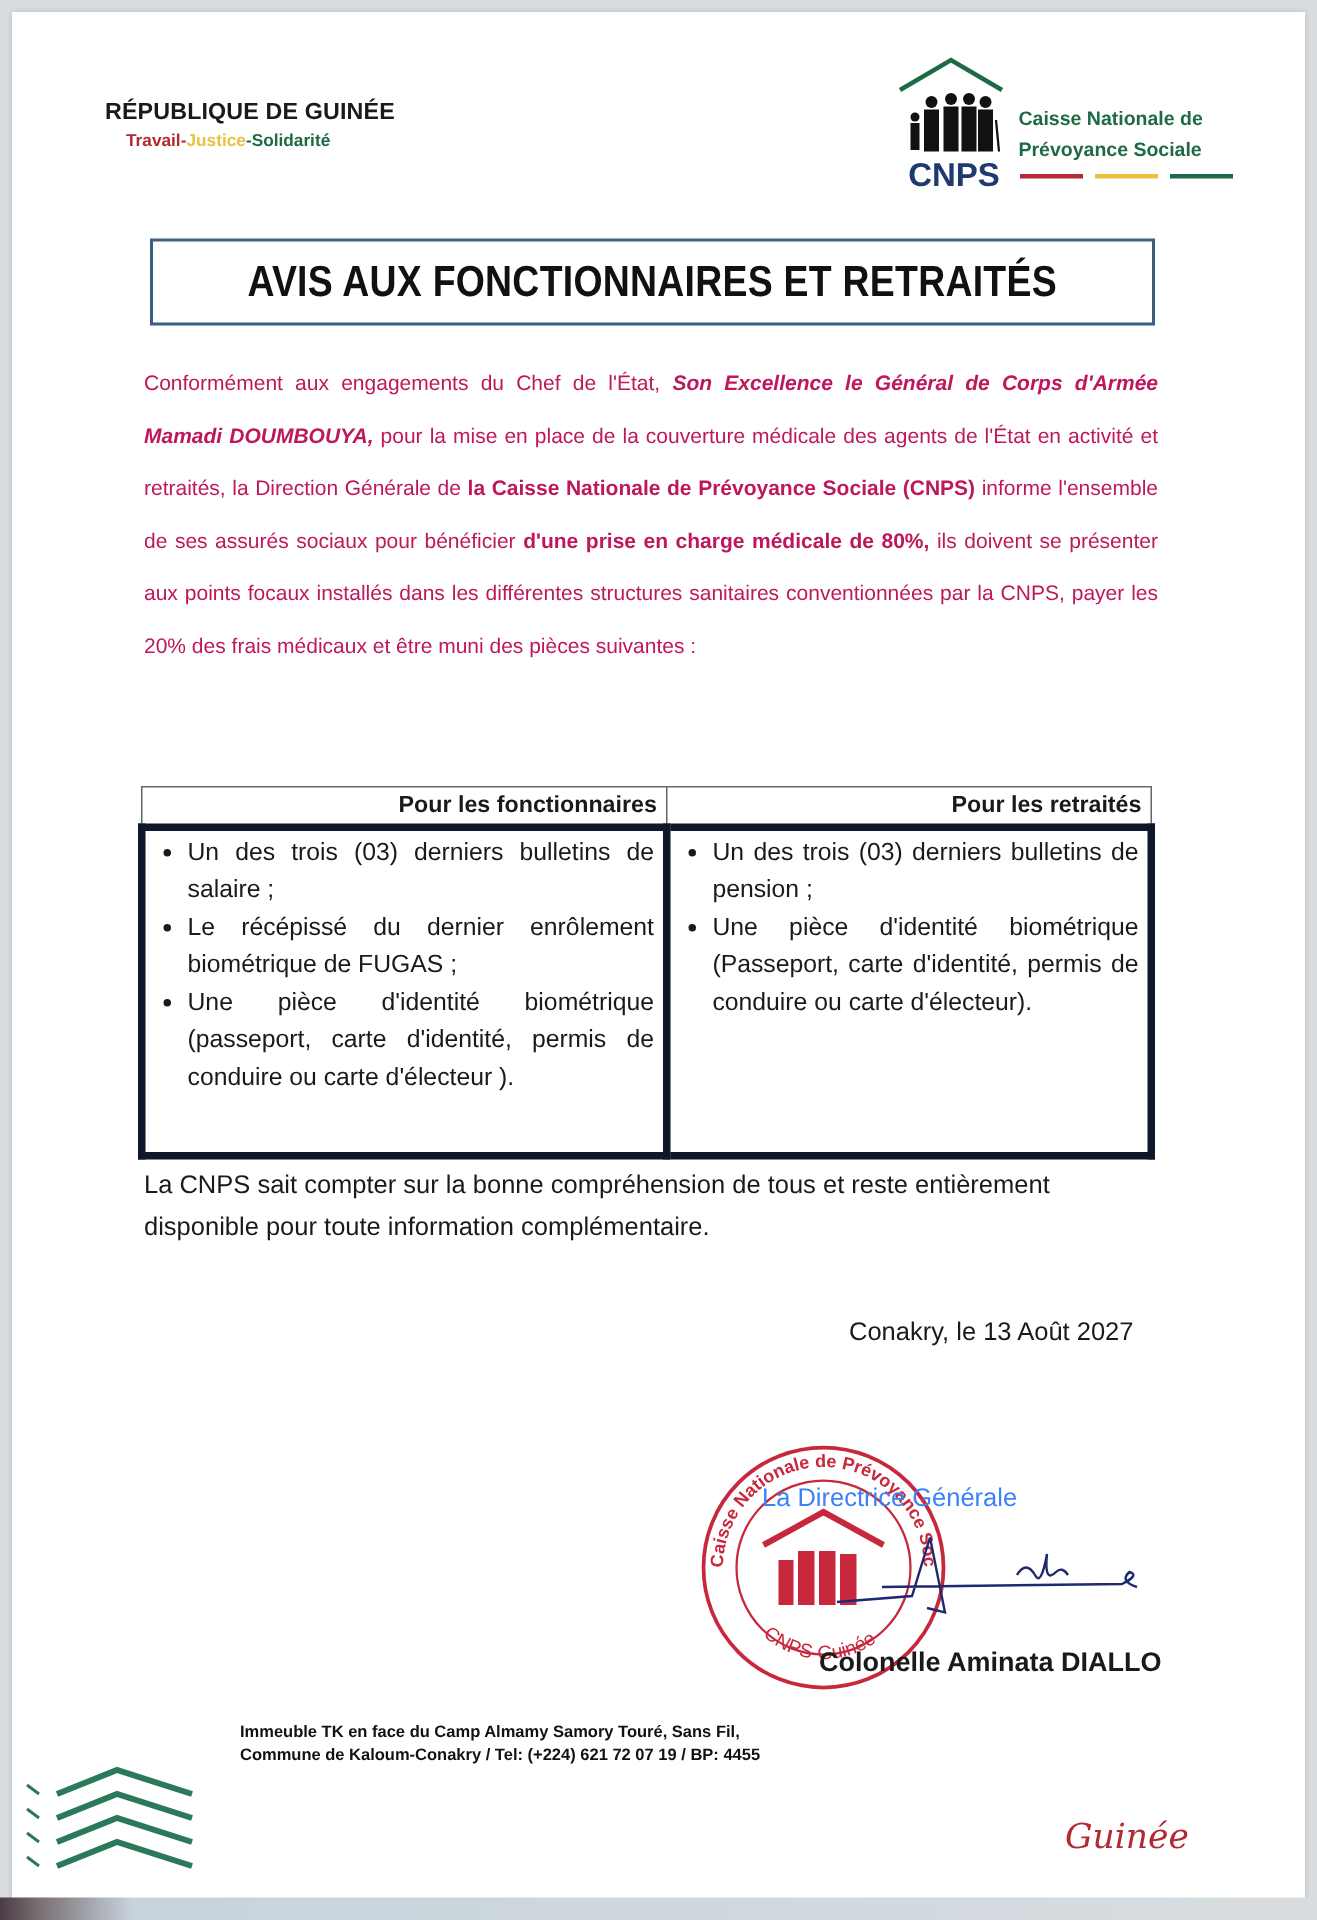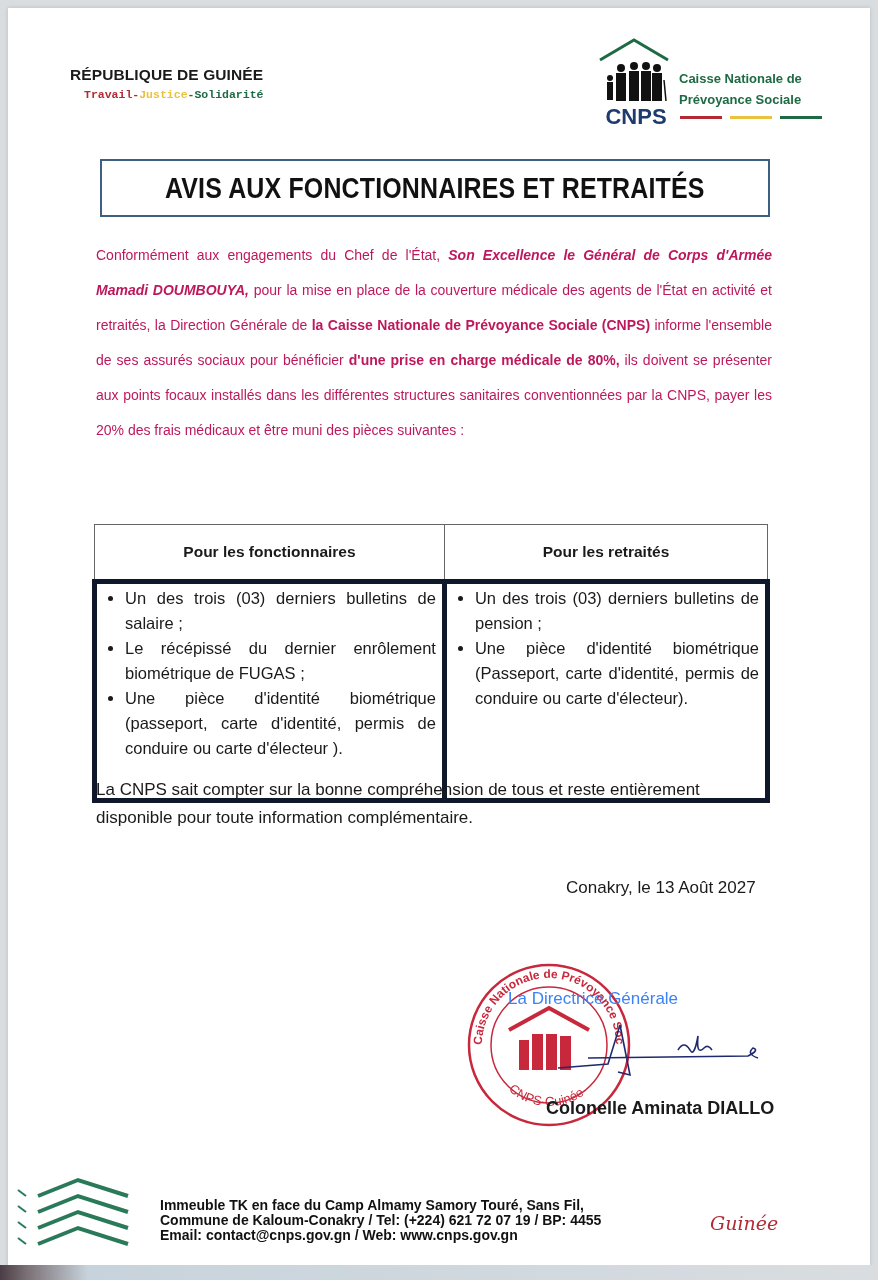--- a/index.html
+++ b/index.html
@@ -11,21 +11,21 @@
   }
   .page {
     position: absolute; left: 8px; top: 8px; width: 862px; height: 1262px;
     background: #ffffff;
     box-shadow: 0 0 4px rgba(0,0,0,0.15);
   }
   .abs { position: absolute; }
   .rep-title {
     left: 62px; top: 58px; font-size: 15.5px; font-weight: bold; color: #1a1a1a; letter-spacing: 0.1px;
   }
-  .rep-motto { left: 76px; top: 80px; font-size: 11.5px; font-weight: bold; font-family: Liberation Mono, monospace; }
+  .rep-motto { left: 76px; top: 80px; font-size: 11.5px; font-weight: bold; }
   .rep-motto .m1 { color: #b32a35; }
   .rep-motto .m2 { color: #e9c240; }
   .rep-motto .m3 { color: #1e6a44; }
 
   .logo { left: 588px; top: 30px; width: 80px; height: 92px; }
   .org-name {
     left: 671px; top: 60px; font-size: 13px; font-weight: bold; color: #1e6a44; line-height: 21px;
   }
   .org-bars { left: 672px; top: 108px; display: flex; gap: 8px; }
   .org-bars span { display: block; width: 42px; height: 3px; }
@@ -45,44 +45,44 @@
     font-size: 14px; line-height: 35px; color: #be185d; text-align: justify;
   }
   .body-text b { font-weight: bold; }
   .body-text i { font-style: italic; font-weight: bold; }
 
   table.req {
     position: absolute; left: 84px; top: 516px; width: 678px;
     border-collapse: collapse; font-size: 16.5px; color: #1a1a1a;
   }
   table.req th {
-    border: 1px solid #666; font-weight: bold; font-size: 15.5px; padding: 18px 6px; text-align: center;
+    border: 1px solid #666; font-weight: bold; font-size: 15.5px; padding: 3px 6px; text-align: right;
   }
   table.req td {
     border: 5px solid #0f172a; vertical-align: top; padding: 2px 6px 16px 4px; height: 196px;
   }
   table.req ul { margin: 0; padding-left: 24px; }
   table.req li { line-height: 25px; text-align: justify; }
 
   .closing {
     left: 88px; top: 768px; width: 676px; font-size: 17px; line-height: 28px; color: #1a1a1a;
   }
   .date { left: 558px; top: 870px; font-size: 17px; color: #1a1a1a; }
 
   .stamp { left: 456px; top: 952px; width: 170px; height: 170px; }
   .sig-role { left: 500px; top: 981px; font-size: 17px; color: #3b82f6; }
   .signature { left: 540px; top: 1012px; width: 230px; height: 70px; }
   .sig-name { left: 538px; top: 1090px; font-size: 18px; font-weight: bold; color: #1a1a1a; }
 
   .footer-chevrons { left: 8px; top: 1168px; width: 118px; height: 80px; }
   .footer-text {
-    left: 152px; top: 1190px; font-size: 14px; line-height: 15px; color: #111; font-weight: bold;
+    left: 152px; top: 1140px; font-size: 11px; line-height: 15px; color: #111; font-weight: bold;
   }
   .footer-brand {
-    left: 702px; top: 1204px; font-size: 19px; color: #b32a35; font-family: "DejaVu Serif", serif; font-style: italic;
+    left: 702px; top: 1204px; font-size: 23px; color: #b32a35; font-family: "DejaVu Serif", serif; font-style: italic;
   }
   .bottom-strip { left: 0; top: 1265px; width: 878px; height: 15px; background: linear-gradient(90deg,#4a3d45 0,#7a6f74 3%,#c7d3dc 10%,#d9dde0 100%); }
 </style>
 </head>
 <body>
 
 <div class="page">
 
   <div class="abs rep-title">RÉPUBLIQUE DE GUINÉE</div>
   <div class="abs rep-motto">
@@ -188,17 +188,16 @@
     <g stroke="#2a7a5a" stroke-width="2">
       <line x1="2" y1="14" x2="10" y2="20"></line>
         <line x1="2" y1="30" x2="10" y2="36"></line>
       <line x1="2" y1="46" x2="10" y2="52"></line>
         <line x1="2" y1="62" x2="10" y2="68"></line>
     </g>
   </svg>
   <div class="abs footer-text">
     <div>Immeuble TK  en face  du Camp  Almamy Samory Touré, Sans  Fil,</div>
     <div>Commune de Kaloum-Conakry / Tel: (+224) 621 72  07 19 / BP: 4455</div>
-    <div>Email: contact@cnps.gov.gn / Web: www.cnps.gov.gn</div>
   </div>
   <div class="abs footer-brand">Guinée</div>
 </div>
 <div class="abs bottom-strip"></div>
 
 </body></html>

